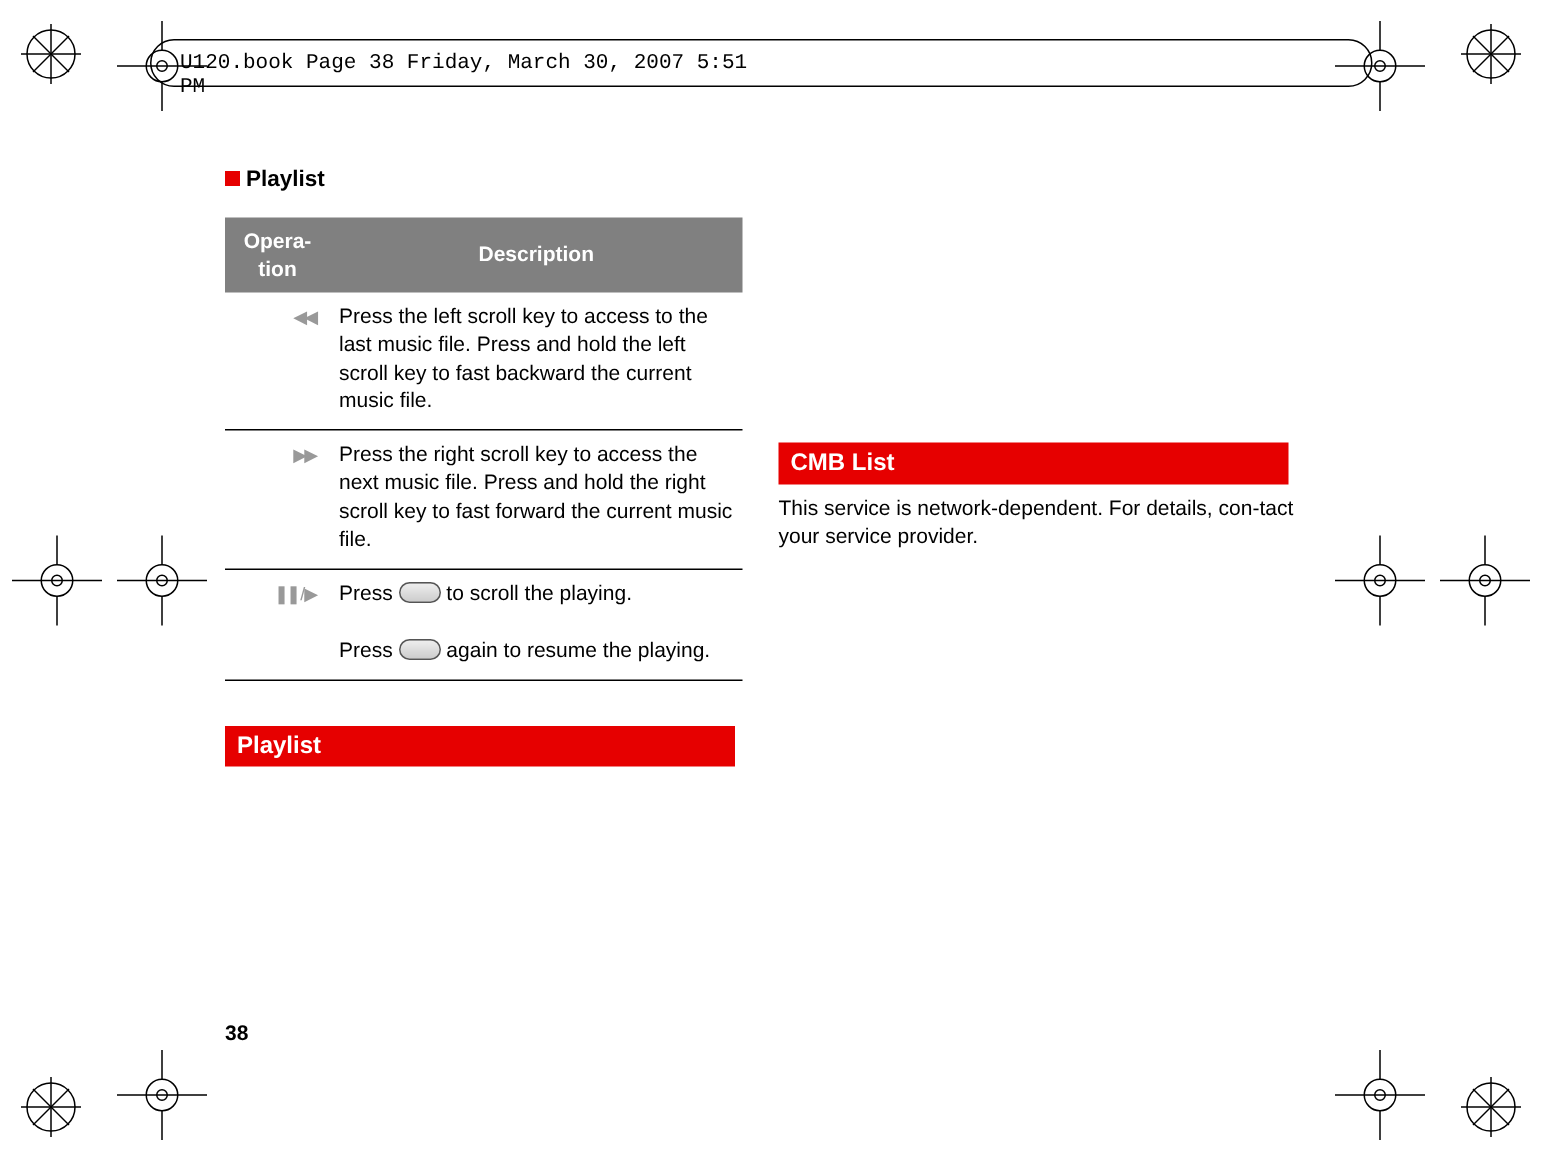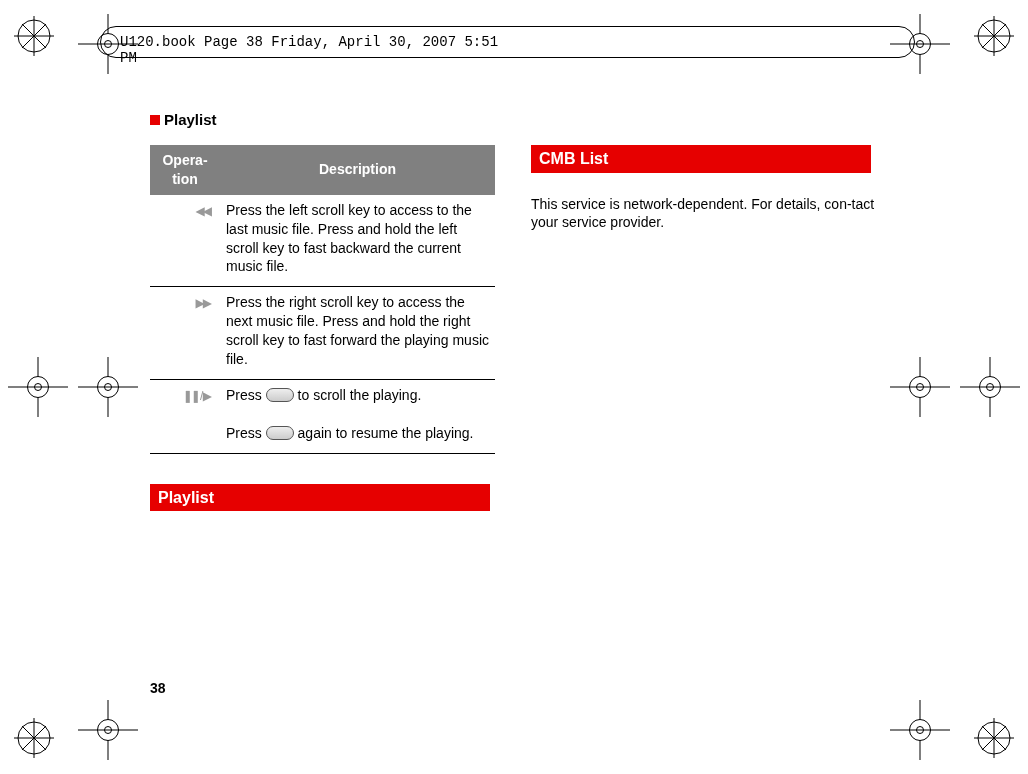--- a/index.html
+++ b/index.html
@@ -73,21 +73,22 @@
     width: 10px; height: 10px;
     background: #e60000;
     margin-right: 4px;
     vertical-align: 0;
   }
   .content {
     position: absolute;
     left: 150px; top: 145px;
     width: 730px;
     display: flex;
-    gap: 36px;
+    gap: 24px;
+    align-items: center;
   }
   .col {
     width: 345px;
     font-size: 14px;
     line-height: 1.35;
   }
   table.ops {
     border-collapse: collapse;
     width: 100%;
     font-size: 14px;
@@ -134,21 +135,21 @@
     border-left:6px solid #fff;
     border-top:5px solid transparent;
     border-bottom:5px solid transparent;
   }
   .hdr-bar {
     background: #e60000;
     color: #fff;
     font-weight: bold;
     font-size: 16px;
     padding: 3px 8px;
-    margin-bottom: 22px;
+    margin-bottom: 6px;
     width: 340px;
   }
   .page-num {
     position: absolute;
     left: 150px; top: 680px;
     font-weight: bold;
     font-size: 14px;
   }
   .icon-glyph { font-family: Arial, sans-serif; color:#999; font-size:12px; letter-spacing:-2px;}
 </style>
@@ -219,21 +220,21 @@
     <div class="ring"></div>
   </div>
 <div class="crosshair" style="left:78px; top:357px;">
     <div class="ring"></div>
   </div>
 <div class="crosshair" style="right:78px; top:357px;">
     <div class="ring"></div>
   </div>
 
 <div class="header-line"></div>
-<div class="header-bar">U120.book  Page 38  Friday, April 30, 2007  5:51 PM</div>
+<div class="header-bar">U120.book  Page 38  Friday, March 30, 2007  5:51 PM</div>
 
 <div class="section-title">
   <span class="sq"></span><span>Playlist</span>
 </div>
 
 <div class="content">
   <div class="col">
     <table class="ops">
       <thead>
         <tr>
@@ -242,21 +243,21 @@
           <th>Description</th>
         </tr>
       </thead>
       <tbody>
         <tr>
           <td class="opcell"><span class="icon-glyph">◀◀</span></td>
           <td>Press the left scroll key to access to the last music file. Press and hold the left scroll key to fast backward the current music file.</td>
         </tr>
         <tr>
           <td class="opcell"><span class="icon-glyph">▶▶</span></td>
-          <td>Press the right scroll key to access the next music file. Press and hold the right scroll key to fast forward the playing music file.</td>
+          <td>Press the right scroll key to access the next music file. Press and hold the right scroll key to fast forward the current music file.</td>
         </tr>
         <tr>
           <td class="opcell"><span class="icon-glyph">❚❚ / ▶</span></td>
           <td>
             <span>Press </span>
             <span class="keycap"></span>
             <span> to scroll the playing.</span><br><br>
             <span>Press </span>
             <span class="keycap"></span>
             <span> again to resume the playing.</span>

